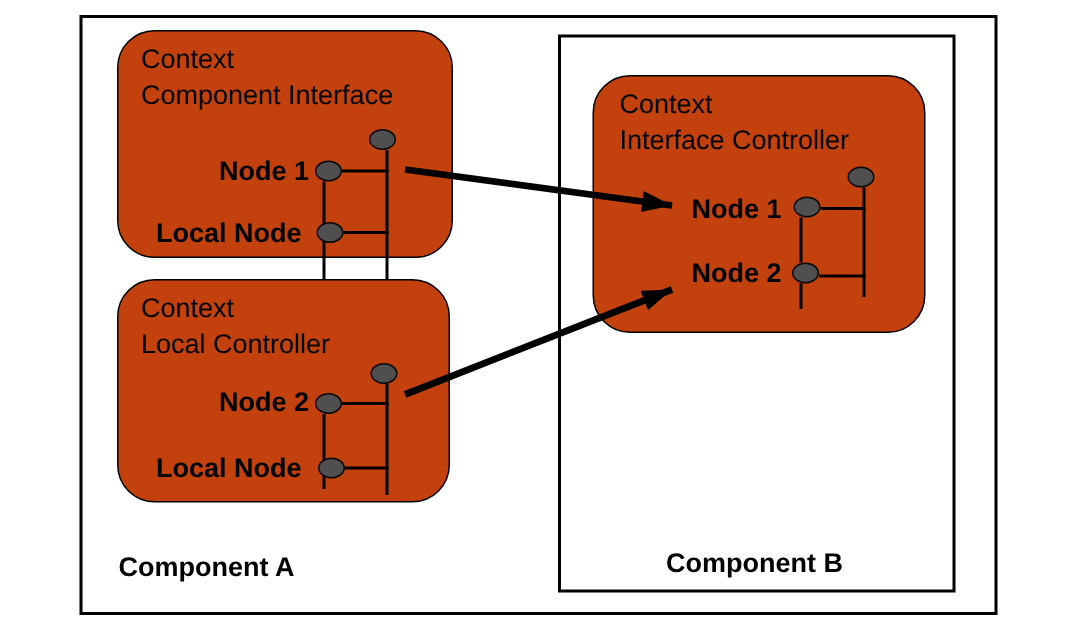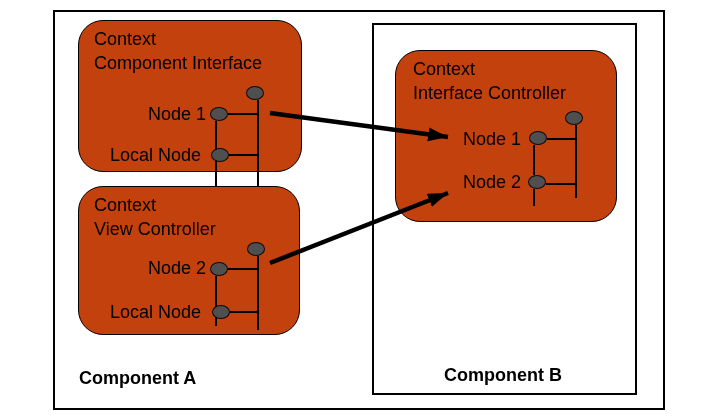--- a/index.html
+++ b/index.html
@@ -45,20 +45,21 @@
     line-height: 24px;
     white-space: nowrap;
   }
   #ctx2 .ctx-title { left: 17px; }
   .row-label {
     position: absolute;
     font-size: 18px;
     line-height: 24px;
     text-align: right;
     white-space: nowrap;
+    font-weight: bold;
   }
   .comp-label {
     position: absolute;
     font-size: 18px;
     line-height: 24px;
     white-space: nowrap;
     font-weight: bold;
   }
   #label-a { left: 79px;  top: 366px; }
   #label-b { left: 444px; top: 363px; }
@@ -100,21 +101,21 @@
     <div class="tl" style="left:149px; top:92px;  width:31px; height:2px;"></div>
     <div class="tl" style="left:150px; top:133px; width:30px; height:2px;"></div>
     <div class="dot" style="left:167px; top:65px;"></div>
     <div class="dot" style="left:131px; top:86px;"></div>
     <div class="dot" style="left:132px; top:127px;"></div>
   </div>
 
   <div class="ctx" id="ctx1">
     <div class="ctx-title">
       <div>Context</div>
-      <div>View Controller</div>
+      <div>Local Controller</div>
     </div>
     <div class="row-label" style="left:15px; width:112px; top:69px;">Node 2</div>
     <div class="row-label" style="left:15px; width:107px; top:113px;">Local Node</div>
     <div class="tl" style="left:178px; top:69px; width:2px; height:74px;"></div>
     <div class="tl" style="left:136px; top:89px; width:2px; height:50px;"></div>
     <div class="tl" style="left:149px; top:81px; width:31px; height:2px;"></div>
     <div class="tl" style="left:151px; top:124px; width:29px; height:2px;"></div>
     <div class="dot" style="left:168px; top:55px;"></div>
     <div class="dot" style="left:131px; top:75px;"></div>
     <div class="dot" style="left:133px; top:118px;"></div>

